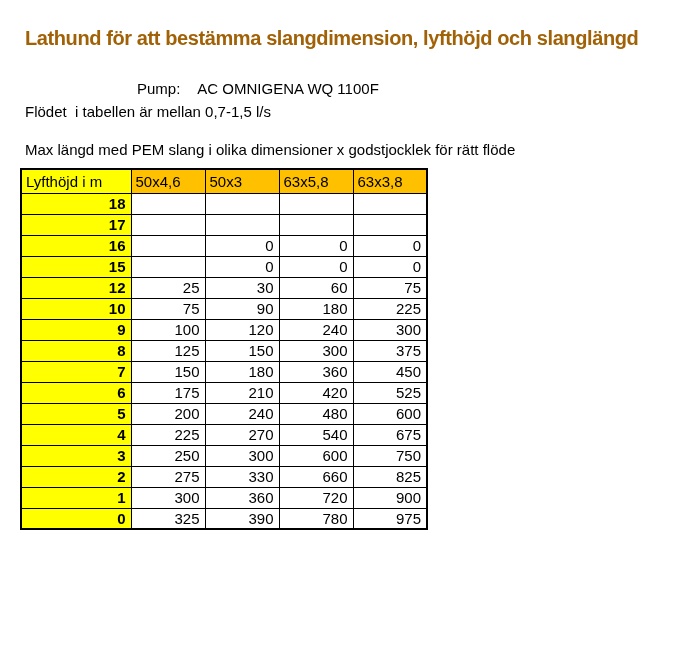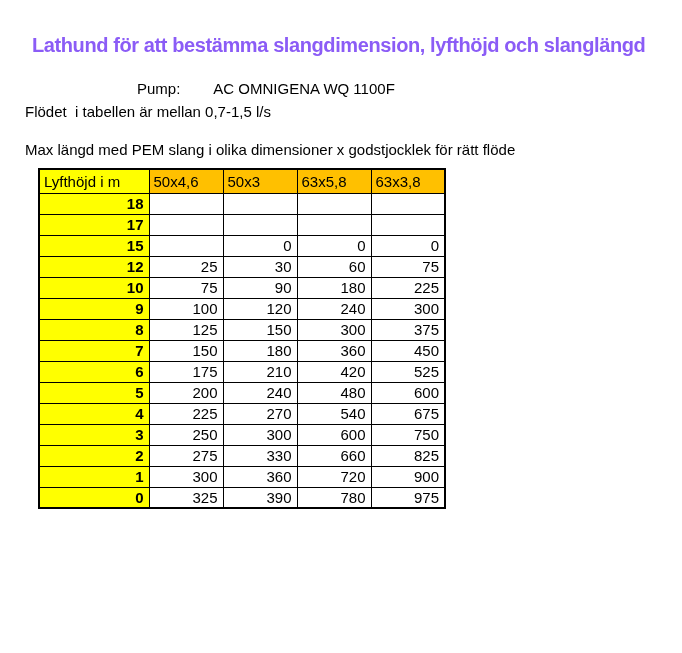--- a/index.html
+++ b/index.html
@@ -25,49 +25,49 @@
   .page {
     position: relative;
     width: 682px;
     height: 653px;
     background: #ffffff;
   }
   .title {
     position: absolute;
     left: 25px;
     top: 27px;
-    margin: 7px;
+    margin: 0;
     font-size: 20px;
     font-weight: 700;
     letter-spacing: -0.4px;
     white-space: nowrap;
-    color: #8b5cf6;
+    color: #a16207;
   }
   .pump-line {
     position: absolute;
     left: 137px;
     top: 80px;
     font-size: 15px;
     white-space: nowrap;
   }
   .pump-value {
-    margin-left: 33px;
+    margin-left: 17px;
   }
   .note {
     position: absolute;
     left: 25px;
     font-size: 15px;
     white-space: pre;
   }
   .note-flow { top: 103px; }
   .note-max  { top: 141px; }
 
   table.data-table {
     position: absolute;
-    left: 38px;
+    left: 20px;
     top: 168px;
     border-collapse: collapse;
     table-layout: fixed;
     border: 2px solid var(--border-color);
   }
   .data-table col.c-lift { width: 110px; }
   .data-table col.c-dim  { width: 74px; }
   .data-table th,
   .data-table td {
     border: 1px solid var(--border-color);
@@ -138,20 +138,27 @@
           <td class="val"></td>
         </tr>
         <tr>
           <td class="lift">17</td>
           <td class="val"></td>
           <td class="val"></td>
           <td class="val"></td>
           <td class="val"></td>
         </tr>
         <tr>
+          <td class="lift">16</td>
+          <td class="val"></td>
+          <td class="val">0</td>
+          <td class="val">0</td>
+          <td class="val">0</td>
+        </tr>
+        <tr>
           <td class="lift">15</td>
           <td class="val"></td>
           <td class="val">0</td>
           <td class="val">0</td>
           <td class="val">0</td>
         </tr>
         <tr>
           <td class="lift">12</td>
           <td class="val">25</td>
           <td class="val">30</td>

